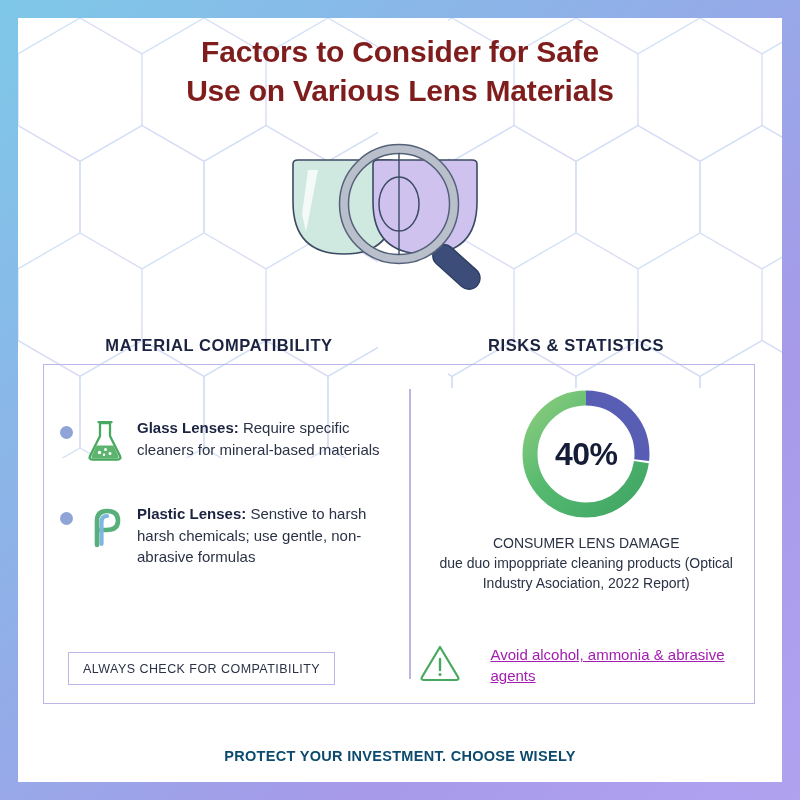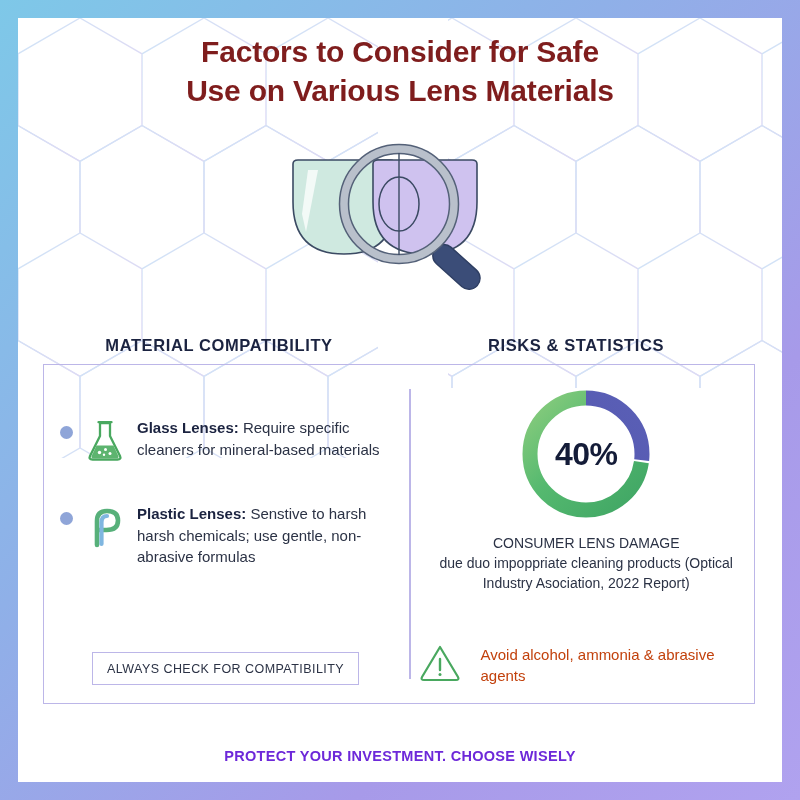--- a/index.html
+++ b/index.html
@@ -147,21 +147,21 @@
     font-size: 15px;
     line-height: 21.5px;
     margin-left: 6px;
     max-width: 258px;
   }
   .bullet-text b { font-weight: bold; color: #1b2340; }
 
   
   .cta-button {
     position: absolute;
-    left: 48px;
+    left: 24px;
     bottom: 18px;
     border: 1.5px solid #bcb6e8;
     background: #ffffff;
     color: #2b3245;
     font-size: 12.5px;
     letter-spacing: 0.45px;
     padding: 9px 14px 8px 14px;
     box-sizing: border-box;
   }
 
@@ -206,35 +206,36 @@
   .warn-row {
     position: absolute;
     top: 278px;
     left: 0;
     right: 0;
     display: flex;
     justify-content: center;
     align-items: center;
   }
   .warn-text {
-    color: #c2410c;
+    color: #a21caf;
     font-size: 15px;
     line-height: 21px;
-    margin-left: 20px;
+    margin-left: 30px;
     text-align: left;
+    text-decoration: underline;
   }
 
   
   .footer {
     position: absolute;
     bottom: 18px;
     left: 0;
     right: 0;
     text-align: center;
-    color: #6d28d9;
+    color: #0c4a6e;
     font-size: 14.5px;
     font-weight: bold;
     letter-spacing: 0.3px;
   }
 </style>
 </head>
 <body>
 
 <div id="poster">
   <div id="canvas">

